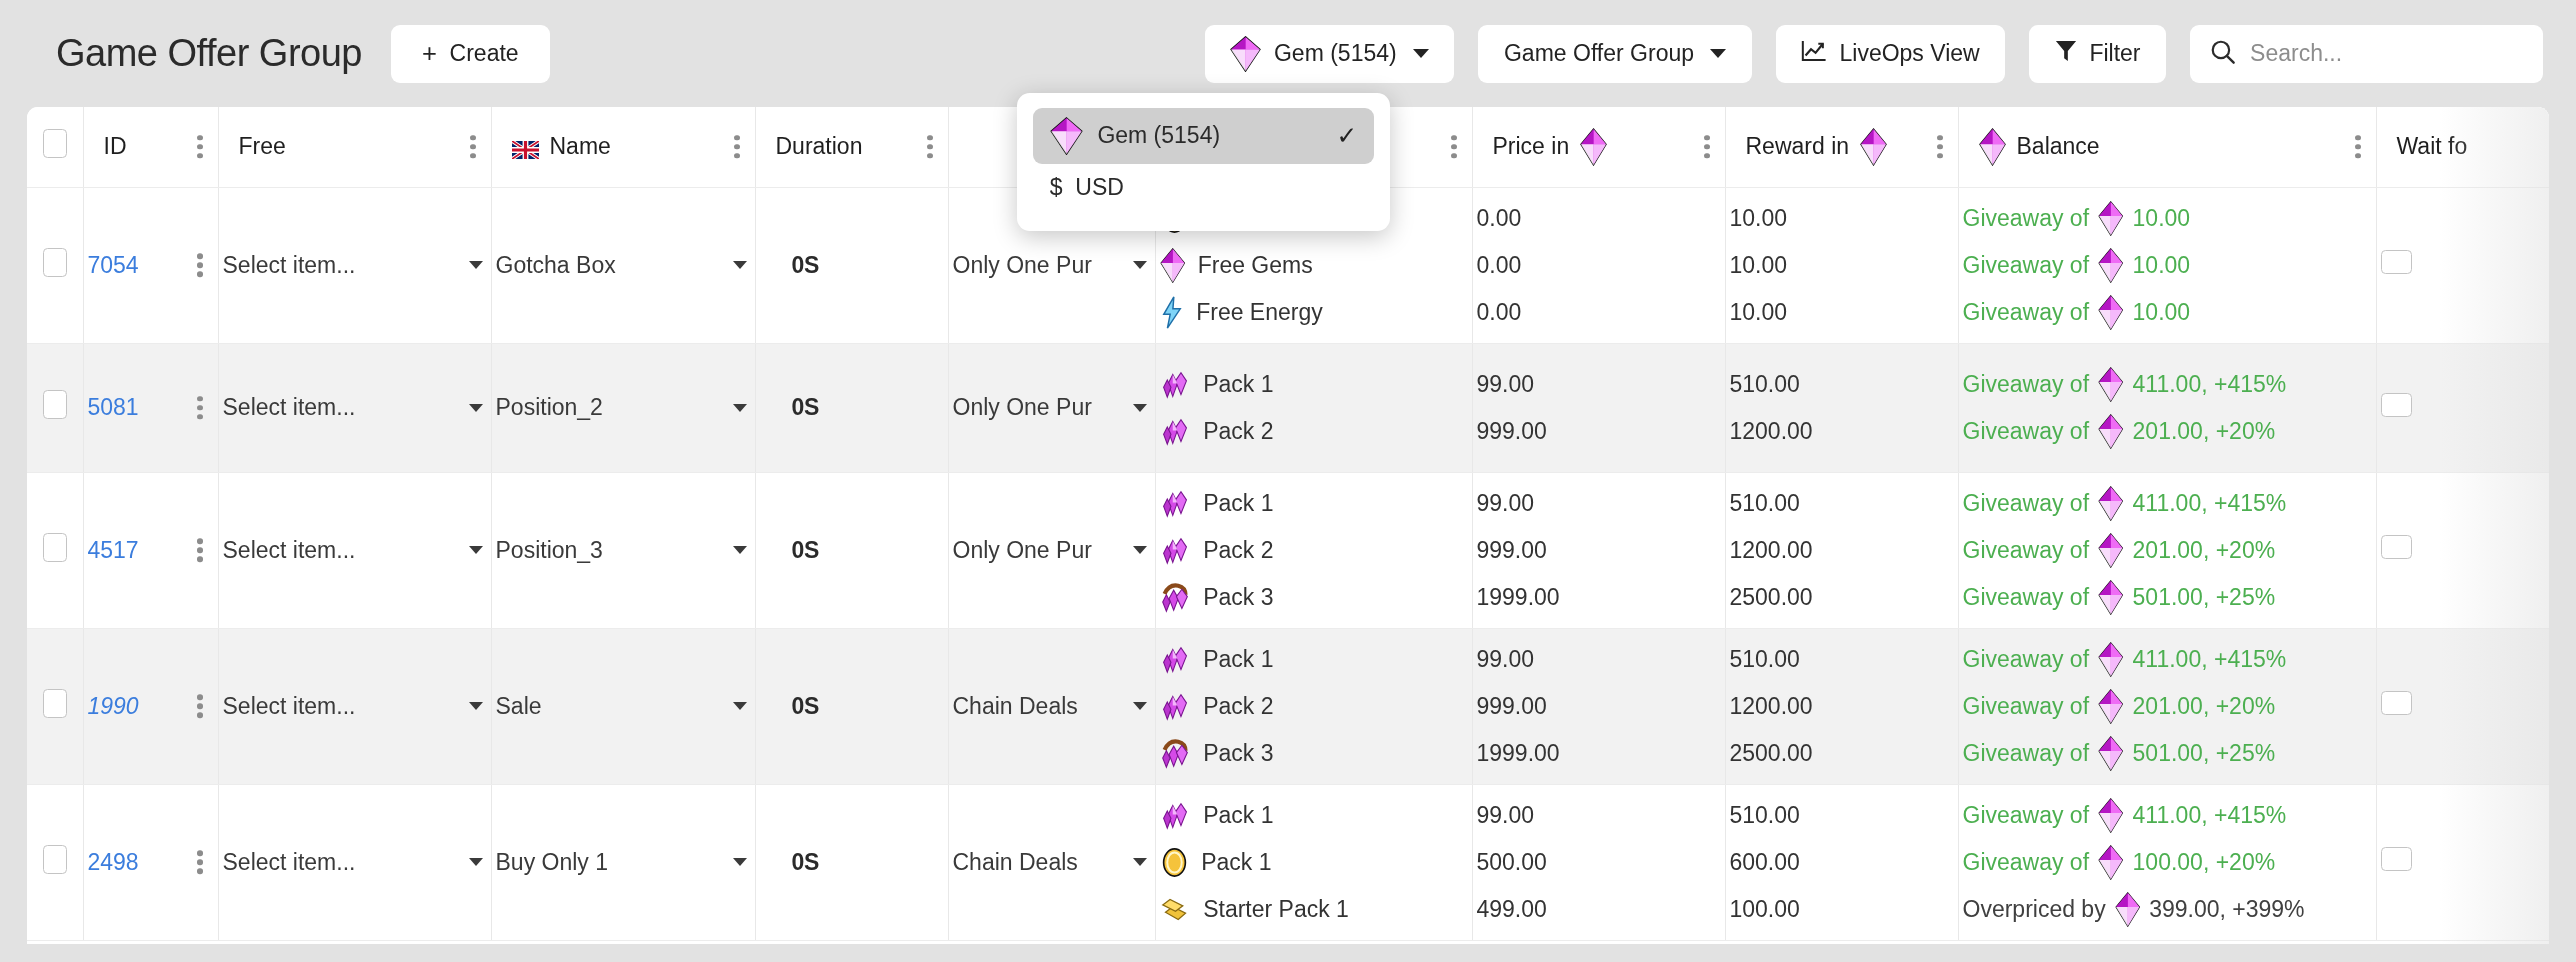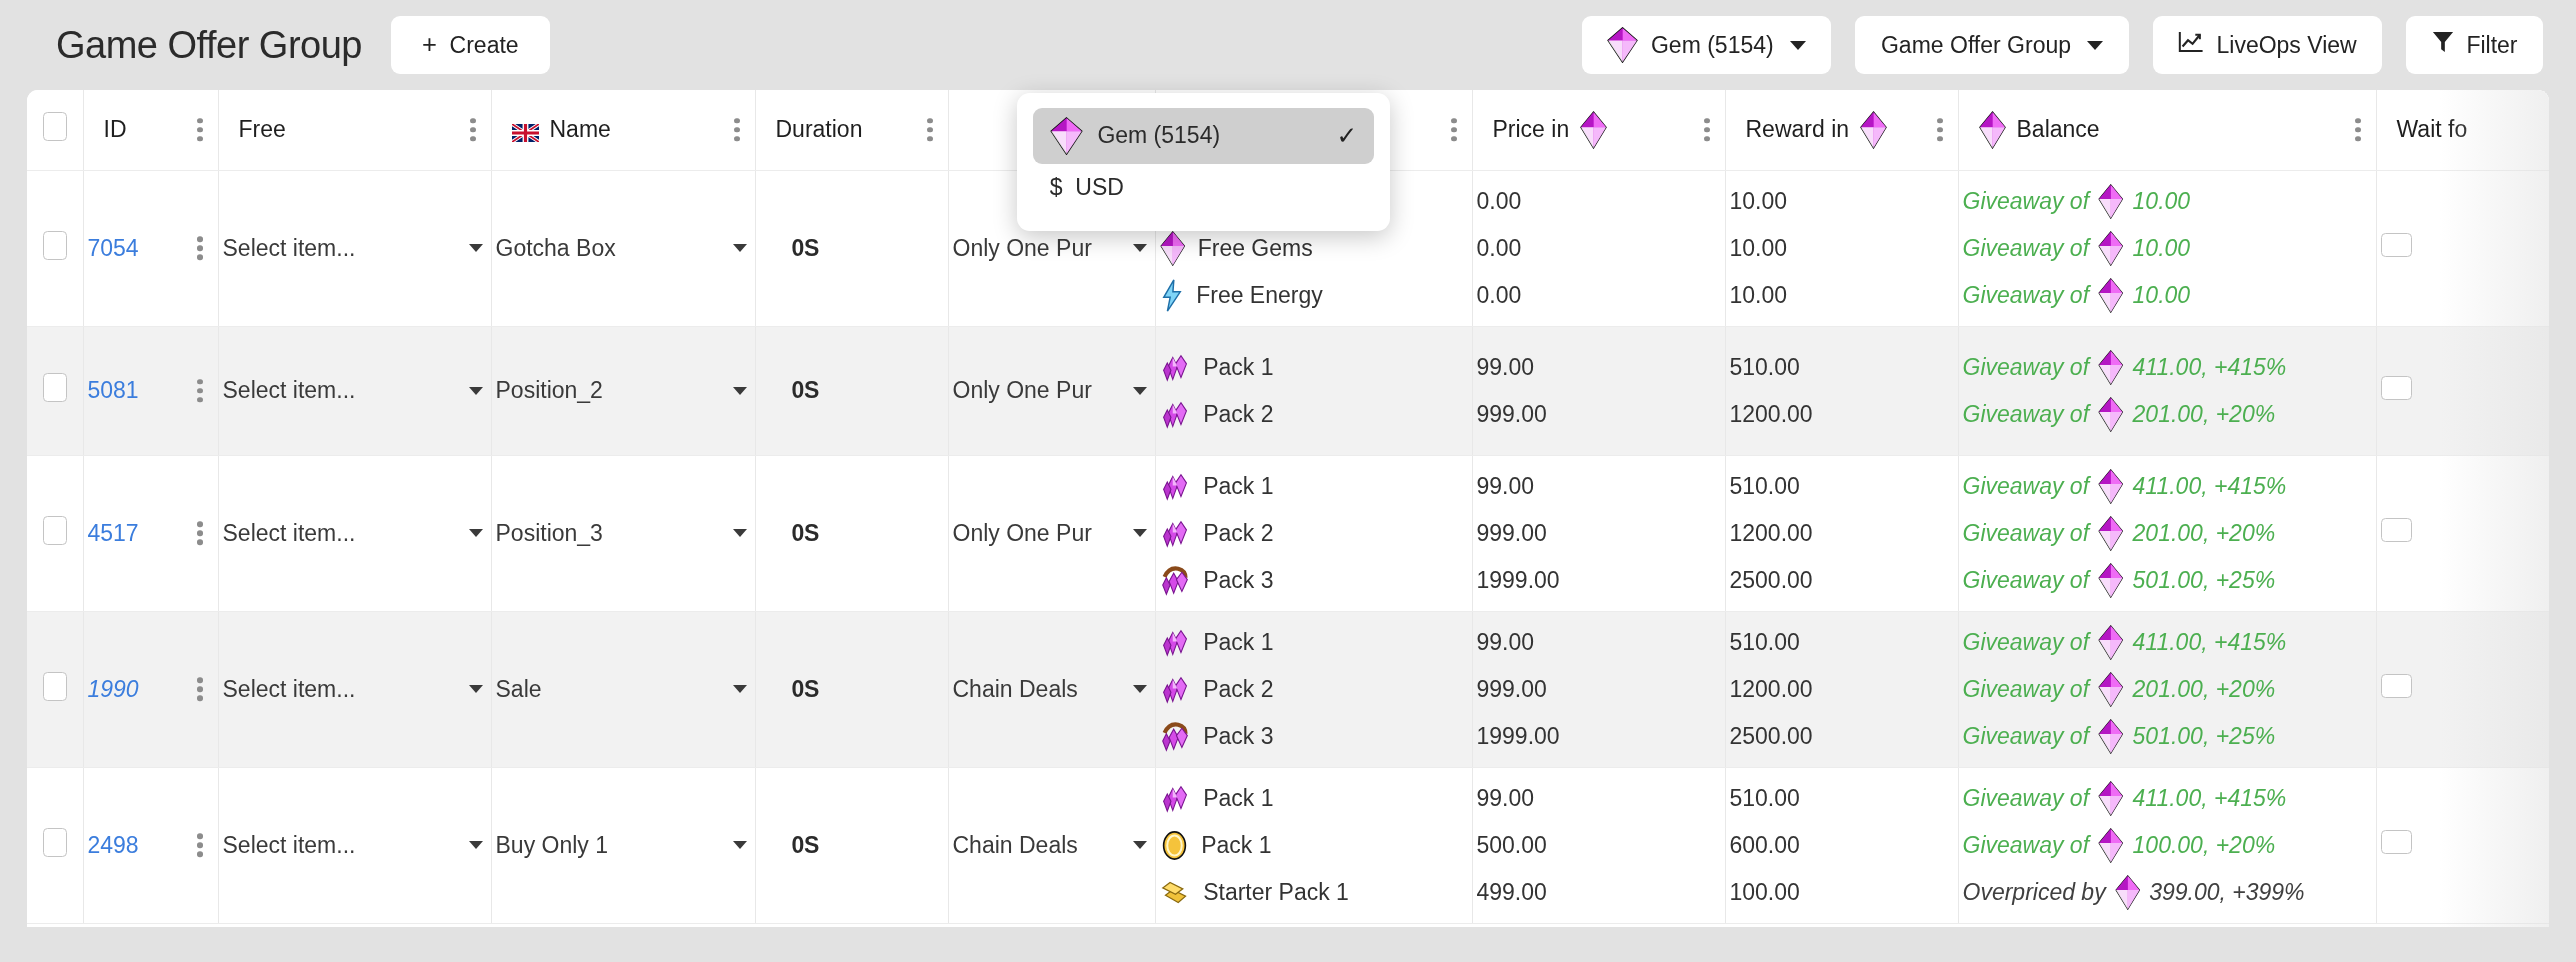--- a/index.html
+++ b/index.html
@@ -5,21 +5,21 @@
   * { box-sizing: border-box; margin: 0; padding: 0; }
   html, body {
     width: 2576px; height: 962px;
     background: #e2e2e2;
     font-family: "Liberation Sans", sans-serif;
     overflow: hidden;
   }
 
   
   .topbar {
-    height: 90px;
+    height: 107px;
     display: flex;
     align-items: center;
     padding: 0 33px 0 56px;
     gap: 0;
     position: relative;
     z-index: 5;
   }
   .page-title {
     font-size: 38px;
     color: #2b2b2b;
@@ -190,21 +190,21 @@
   .ellip { overflow:hidden; text-overflow:ellipsis; white-space:nowrap; }
 
   .stack { display:flex; flex-direction:column; justify-content:center; gap:0; }
   .stack .line {
     height: 47px;
     display:flex; align-items:center; gap:12.7px;
     font-size:23px; white-space:nowrap;
   }
   .green { color:#4caf50; }
   .red { color:#404040; }
-  .bal-line { display:flex; align-items:center; gap:9px; white-space:nowrap;font-style:italic; }
+  .bal-line { display:flex; align-items:center; gap:9px; white-space:nowrap; }
 
   .dur { font-size:23px; color:#2b2b2b; font-weight:600; letter-spacing:-0.3px;margin-left:32px;}
 
   .wait-cell { text-align:center; }
   .wait-fade {
     position:absolute; top:0; right:0; width:109px; height:100%;
     pointer-events:none;
     background: linear-gradient(to right, rgba(255,255,255,0), rgba(226,226,226,0.55));
   }
   .flag { display:inline-block; width:27px; height:18px; flex:0 0 auto; }
@@ -254,20 +254,29 @@
 
     <button class="btn">
       <span>
         <svg width="22" height="24" viewBox="0 0 24 26">
           <polygon points="1,2 23,2 14,13 14,24 10,21 10,13" fill="#232323"></polygon>
         </svg>
       </span>
       <span>Filter</span>
     </button>
 
+    <div class="search-box">
+      <span>
+        <svg width="25.5" height="25.5" viewBox="0 0 28 28">
+          <circle cx="12" cy="12" r="9" fill="none" stroke="#2b2b2b" stroke-width="2.4"></circle>
+          <line x1="18.5" y1="18.5" x2="26" y2="26" stroke="#2b2b2b" stroke-width="2.6" stroke-linecap="round"></line>
+        </svg>
+      </span>
+      <input class="search-input" type="text" placeholder="Search..." style="">
+    </div>
 
   </div>
 </div>
 
 <div class="dropdown">
   <div class="dd-item selected">
     <span class="gem">
       <svg width="33" height="38" viewBox="0 0 34 40">
         <polygon points="17,1 33,15 17,39 1,15" fill="#d21fe0" stroke="#111" stroke-width="1.6"></polygon>
         <polygon points="17,1 33,15 17,15" fill="#ef6bf5"></polygon>

